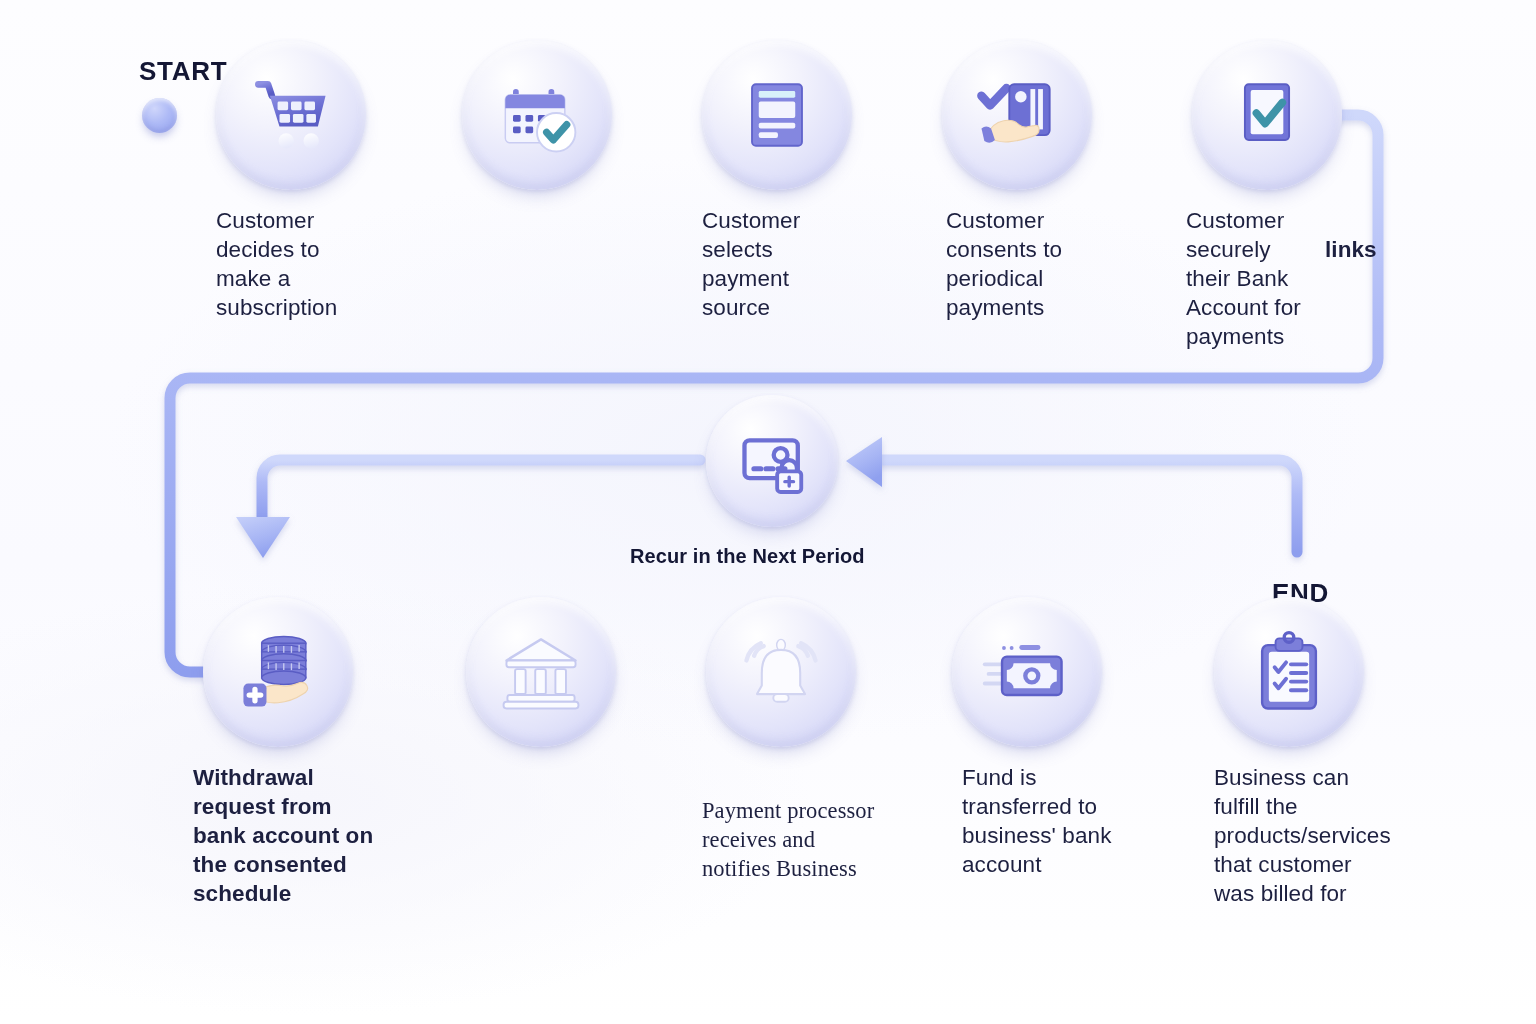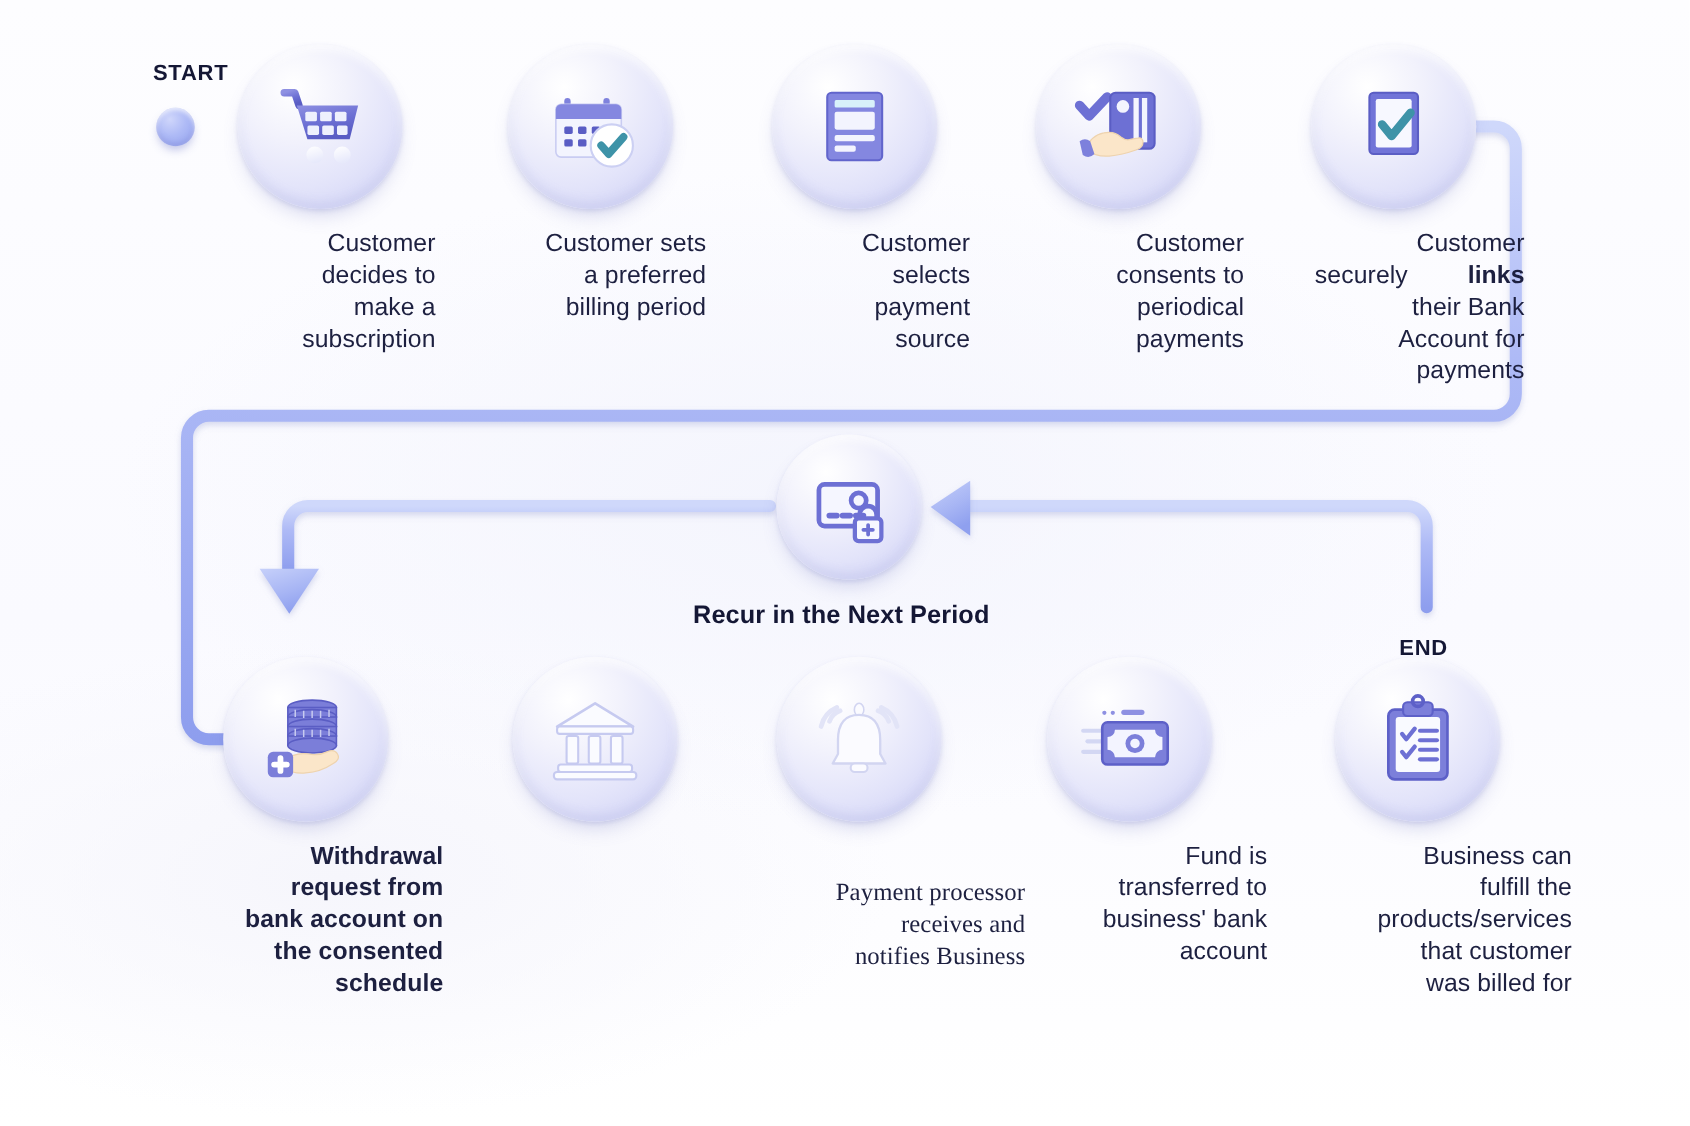--- a/index.html
+++ b/index.html
@@ -26,25 +26,25 @@
           radial-gradient(circle at 34% 26%, #ffffff 0%, #f2f2fc 32%, #e3e4fa 62%, #d2d4f6 88%, #c6c9f3 100%);
         box-shadow:0 10px 18px -6px rgba(105,112,190,.30),
                    0 2px 4px rgba(120,126,200,.18),
                    inset 0 -5px 10px rgba(150,156,215,.22),
                    inset 0 4px 9px rgba(255,255,255,.95);}
   .node.small{width:132px;height:132px;}
   .ico{width:96px;height:96px;display:block;}
   .node.small .ico{width:86px;height:86px;}
 
   .caption{position:absolute;font-size:22.5px;line-height:29px;color:#1d2040;
-           letter-spacing:.1px;font-weight:400;white-space:pre-line;text-align:right;}
+           letter-spacing:.1px;font-weight:400;white-space:pre-line;}
   .caption b{font-weight:700;margin-left:48px;}
 
-  .tag{position:absolute;font-size:20px;font-weight:700;color:#141735;letter-spacing:.7px;}
-  .recurlabel{position:absolute;font-size:23px;font-weight:700;color:#141735;letter-spacing:.1px;}
+  .tag{position:absolute;font-size:26px;font-weight:700;color:#141735;letter-spacing:.7px;}
+  .recurlabel{position:absolute;font-size:20px;font-weight:700;color:#141735;letter-spacing:.1px;}
 
   .startdot{position:absolute;width:35px;height:35px;border-radius:50%;
     background:radial-gradient(circle at 36% 30%, #cfd6fb 0%, #aebaf6 45%, #93a2ef 100%);
     box-shadow:0 5px 9px -2px rgba(110,120,200,.45), inset 0 -3px 5px rgba(120,130,210,.35), inset 0 2px 4px rgba(255,255,255,.8);}
 </style>
 </head>
 <body>
 
 <div id="stage">
   <div class="wash"></div>
@@ -179,23 +179,20 @@
       <rect x="27" y="18" width="46" height="58" rx="4" fill="#7174d8" stroke="#5a5dc4" stroke-width="2"></rect>
       <rect x="33" y="24" width="34" height="46" rx="2" fill="#f7f8ff"></rect>
       <path d="M39 48 l9 11 l18 -22" stroke="#3e93a8" stroke-width="8" fill="none" stroke-linecap="round" stroke-linejoin="round"></path>
     </svg>
   </div>
 
   <div class="caption" style="left:216px;top:206px;width:180px;">Customer
 decides to
 make a
 subscription</div>
-  <div class="caption" style="left:452px;top:206px;width:190px;">Customer sets
-a preferred
-billing period</div>
   <div class="caption" style="left:702px;top:206px;width:180px;">Customer
 selects
 payment
 source</div>
   <div class="caption" style="left:946px;top:206px;width:185px;">Customer
 consents to
 periodical
 payments</div>
   <div class="caption" style="left:1186px;top:206px;width:200px;">Customer
 securely <b>links</b>

